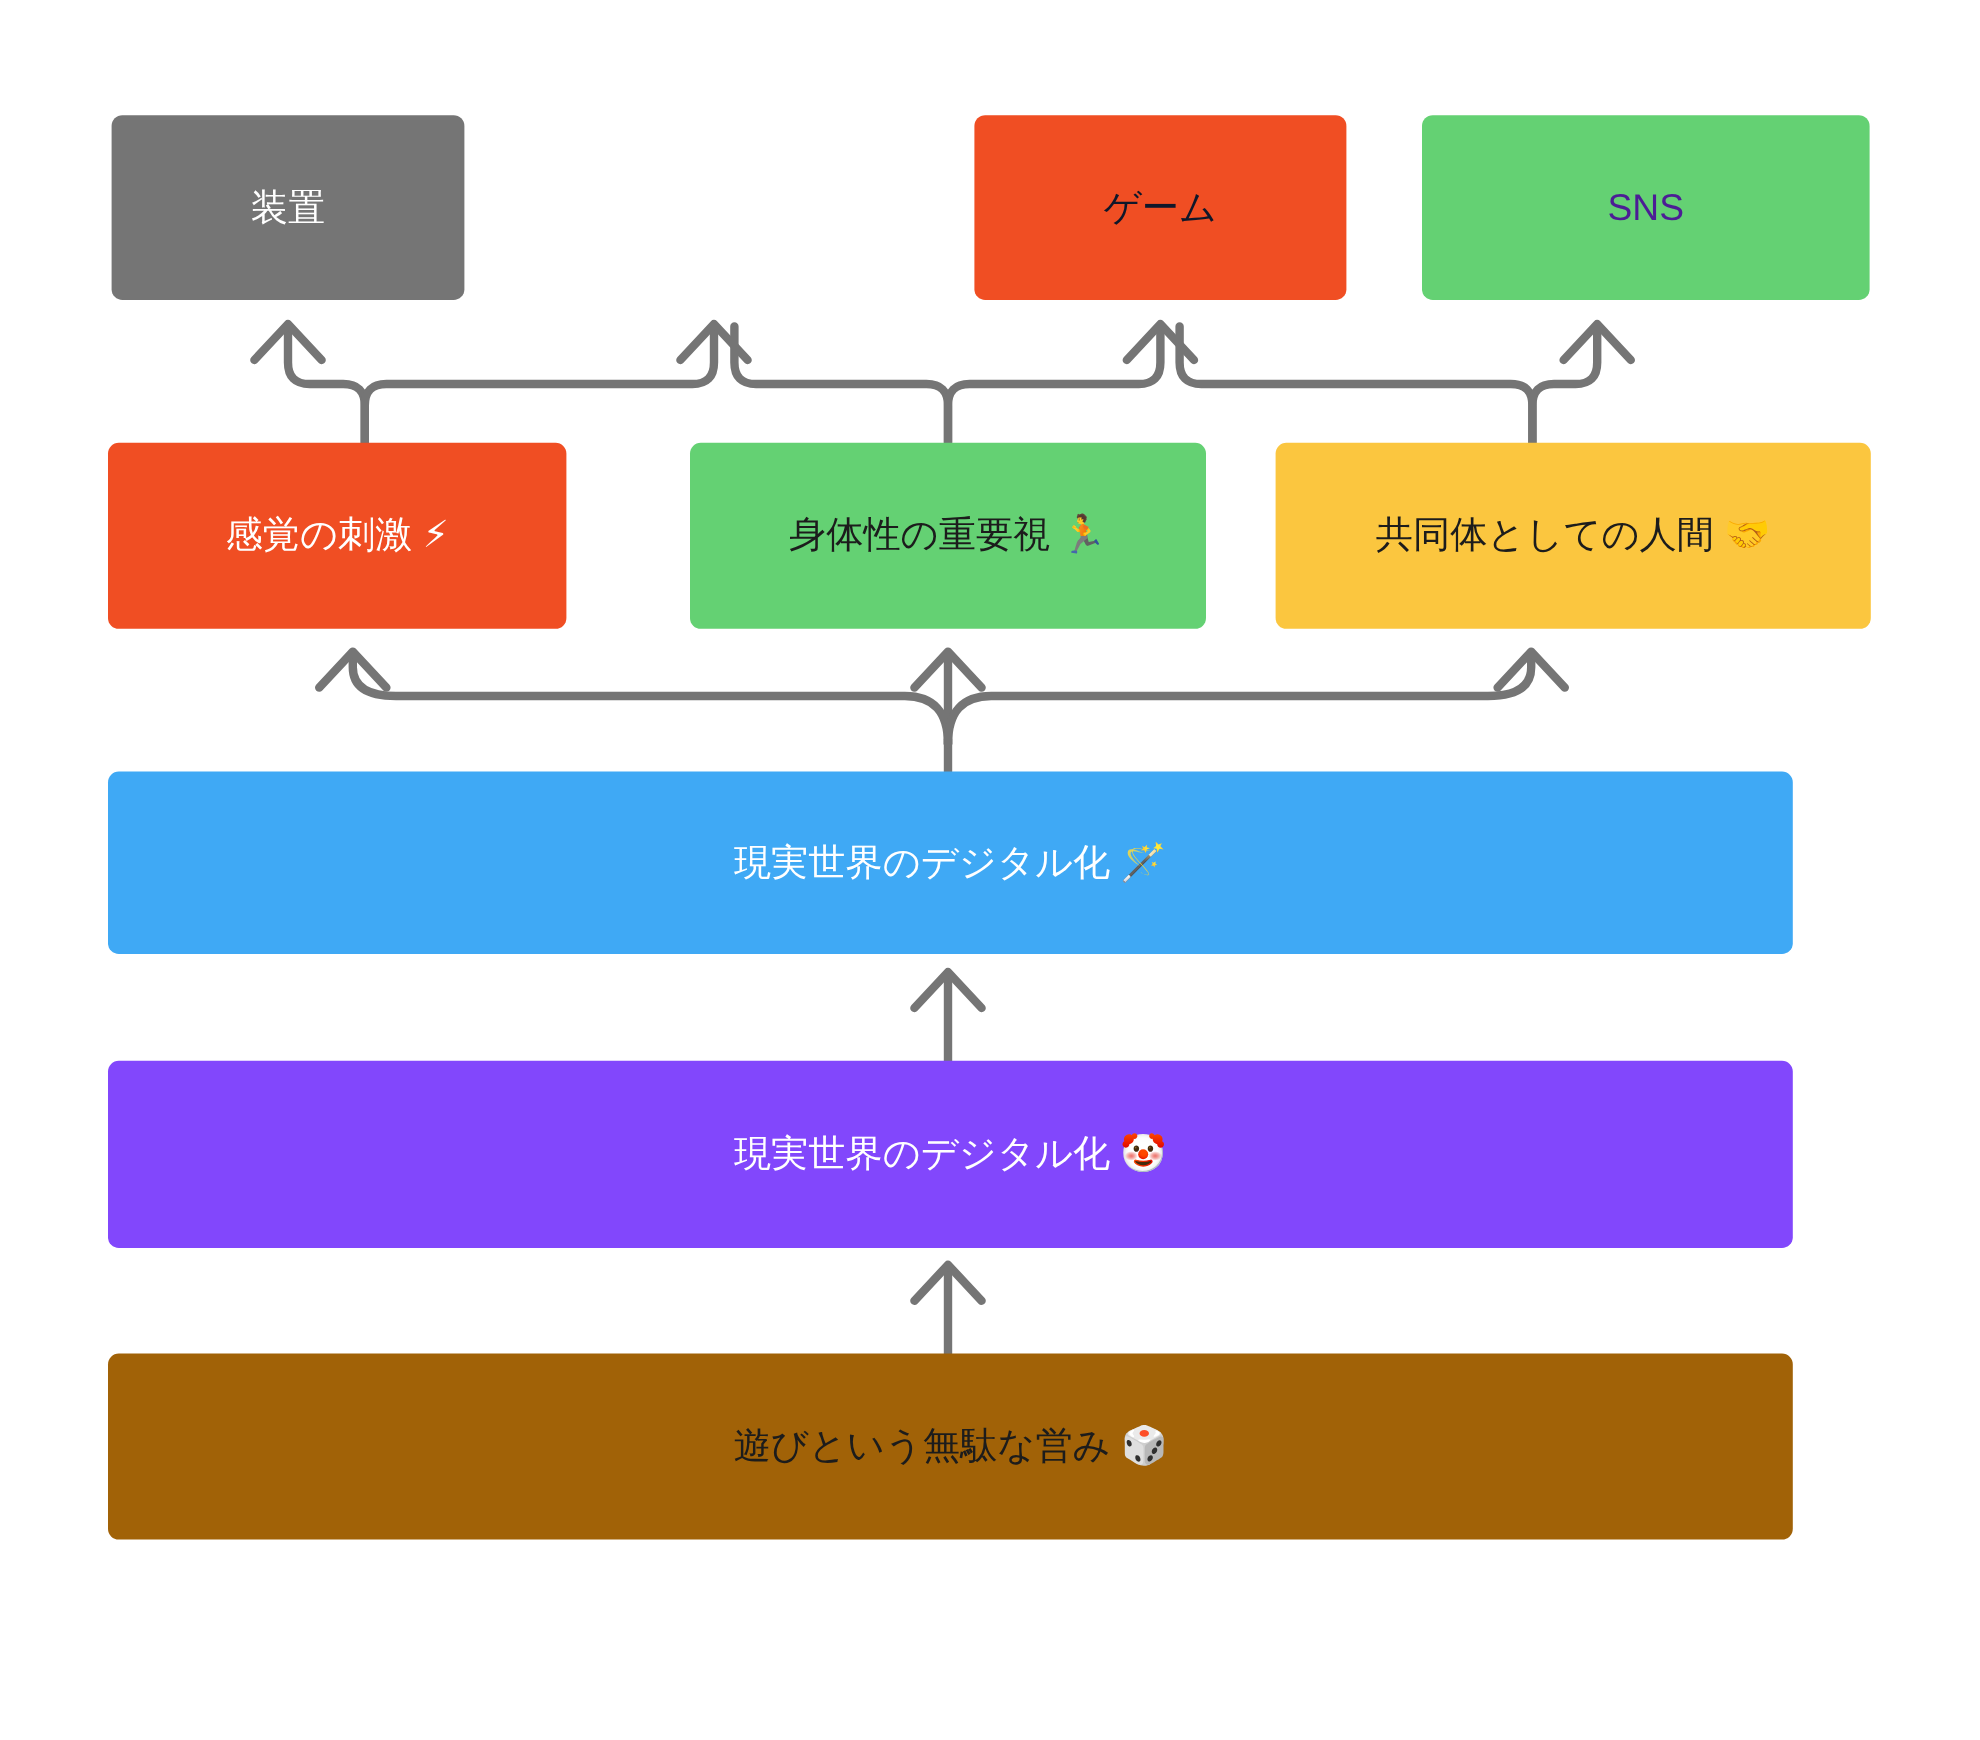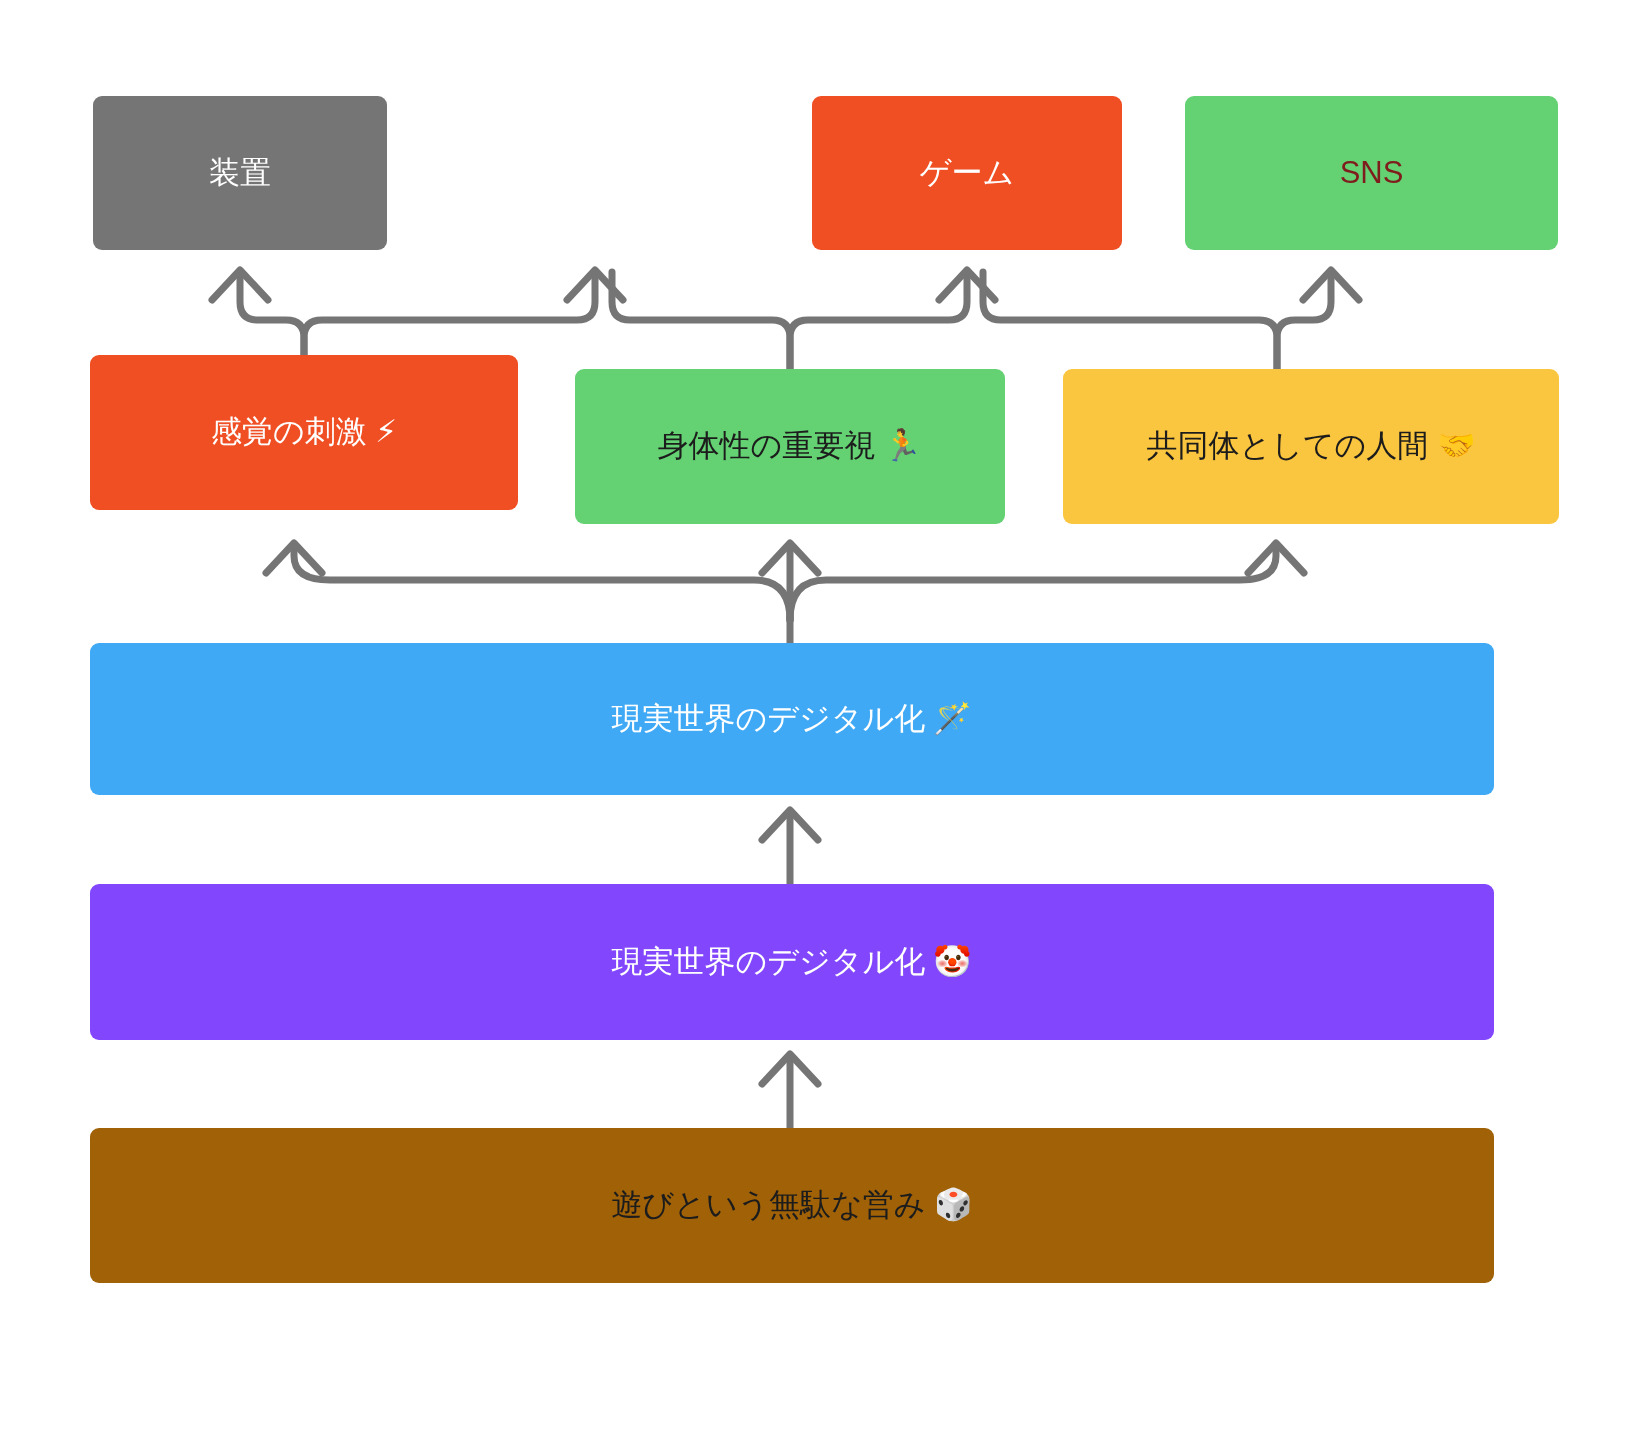--- a/index.html
+++ b/index.html
@@ -45,21 +45,21 @@
   
   .tier1 { height: 154px; font-size: 31px; }
   #node-device { left: 93px;  top: 96px;  width: 294px; background: #757575; color: #ffffff; }
   #node-app    { left: 444px; top: 96px;  width: 310px; background: #3FA9F5; color: #ffffff; }
   #node-game   { left: 812px; top: 96px;  width: 310px; background: #F04E23; color: #ffffff; }
   #node-sns    { left: 1185px;top: 96px;  width: 373px; background: #64D173; color: #1c1c1c;
                  font-family: "Liberation Sans", sans-serif; }
 
   
   .tier2 { height: 155px; font-size: 31px; }
-  #node-sensory  { left: 90px;   top: 355px; width: 428px;  background: #F04E23; color: #ffffff; text-align: right; }
+  #node-sensory  { left: 90px;   top: 369px; width: 382px;  background: #F04E23; color: #ffffff; text-align: right; }
   #node-physical { left: 575px;  top: 369px; width: 430px;  background: #64D173; color: #1c1c1c; }
   #node-communal { left: 1063px; top: 369px; width: 496px;  background: #FBC63F; color: #1c1c1c; }
 
   
   .tier-wide { left: 90px; width: 1404px; font-size: 31px; }
   #node-digital { top: 643px;  height: 152px; background: #3FA9F5; color: #ffffff; }
   #node-humor   { top: 884px;  height: 156px; background: #8247FC; color: #ffffff; }
   #node-play    { top: 1128px; height: 155px; background: #FB9340; color: #1c1c1c; }
 </style>
 </head>
@@ -102,25 +102,25 @@
       <path d="M 790,1128 L 790,1056"></path>
       <path d="M 762,1084 L 790,1054 L 818,1084"></path>
     </g>
   </svg>
 
   <div class="node tier1" id="node-device" style="background: rgb(117, 117, 117); color: rgb(255, 255, 255); text-align: center;">
     <span class="node-label">装置</span>
   </div>
 
 
-  <div class="node tier1" id="node-game" style="background: rgb(240, 78, 35); color: #ffffff;">
+  <div class="node tier1" id="node-game" style="background: rgb(240, 78, 35); color: #0f172a;">
     <span class="node-label">ゲーム</span>
   </div>
 
-  <div class="node tier1" id="node-sns" style="background: rgb(100, 209, 115); color: #7f1d1d;">
+  <div class="node tier1" id="node-sns" style="background: rgb(100, 209, 115); color: #4c1d95;">
     <span class="node-label">SNS</span>
   </div>
 
   <div class="node tier2" id="node-sensory" style="background: rgb(240, 78, 35); color: rgb(255, 255, 255);">
     <span class="node-label">感覚の刺激 ⚡</span>
   </div>
 
   <div class="node tier2" id="node-physical" style="background: rgb(100, 209, 115); color: rgb(28, 28, 28);">
     <span class="node-label">身体性の重要視 🏃</span>
   </div>

